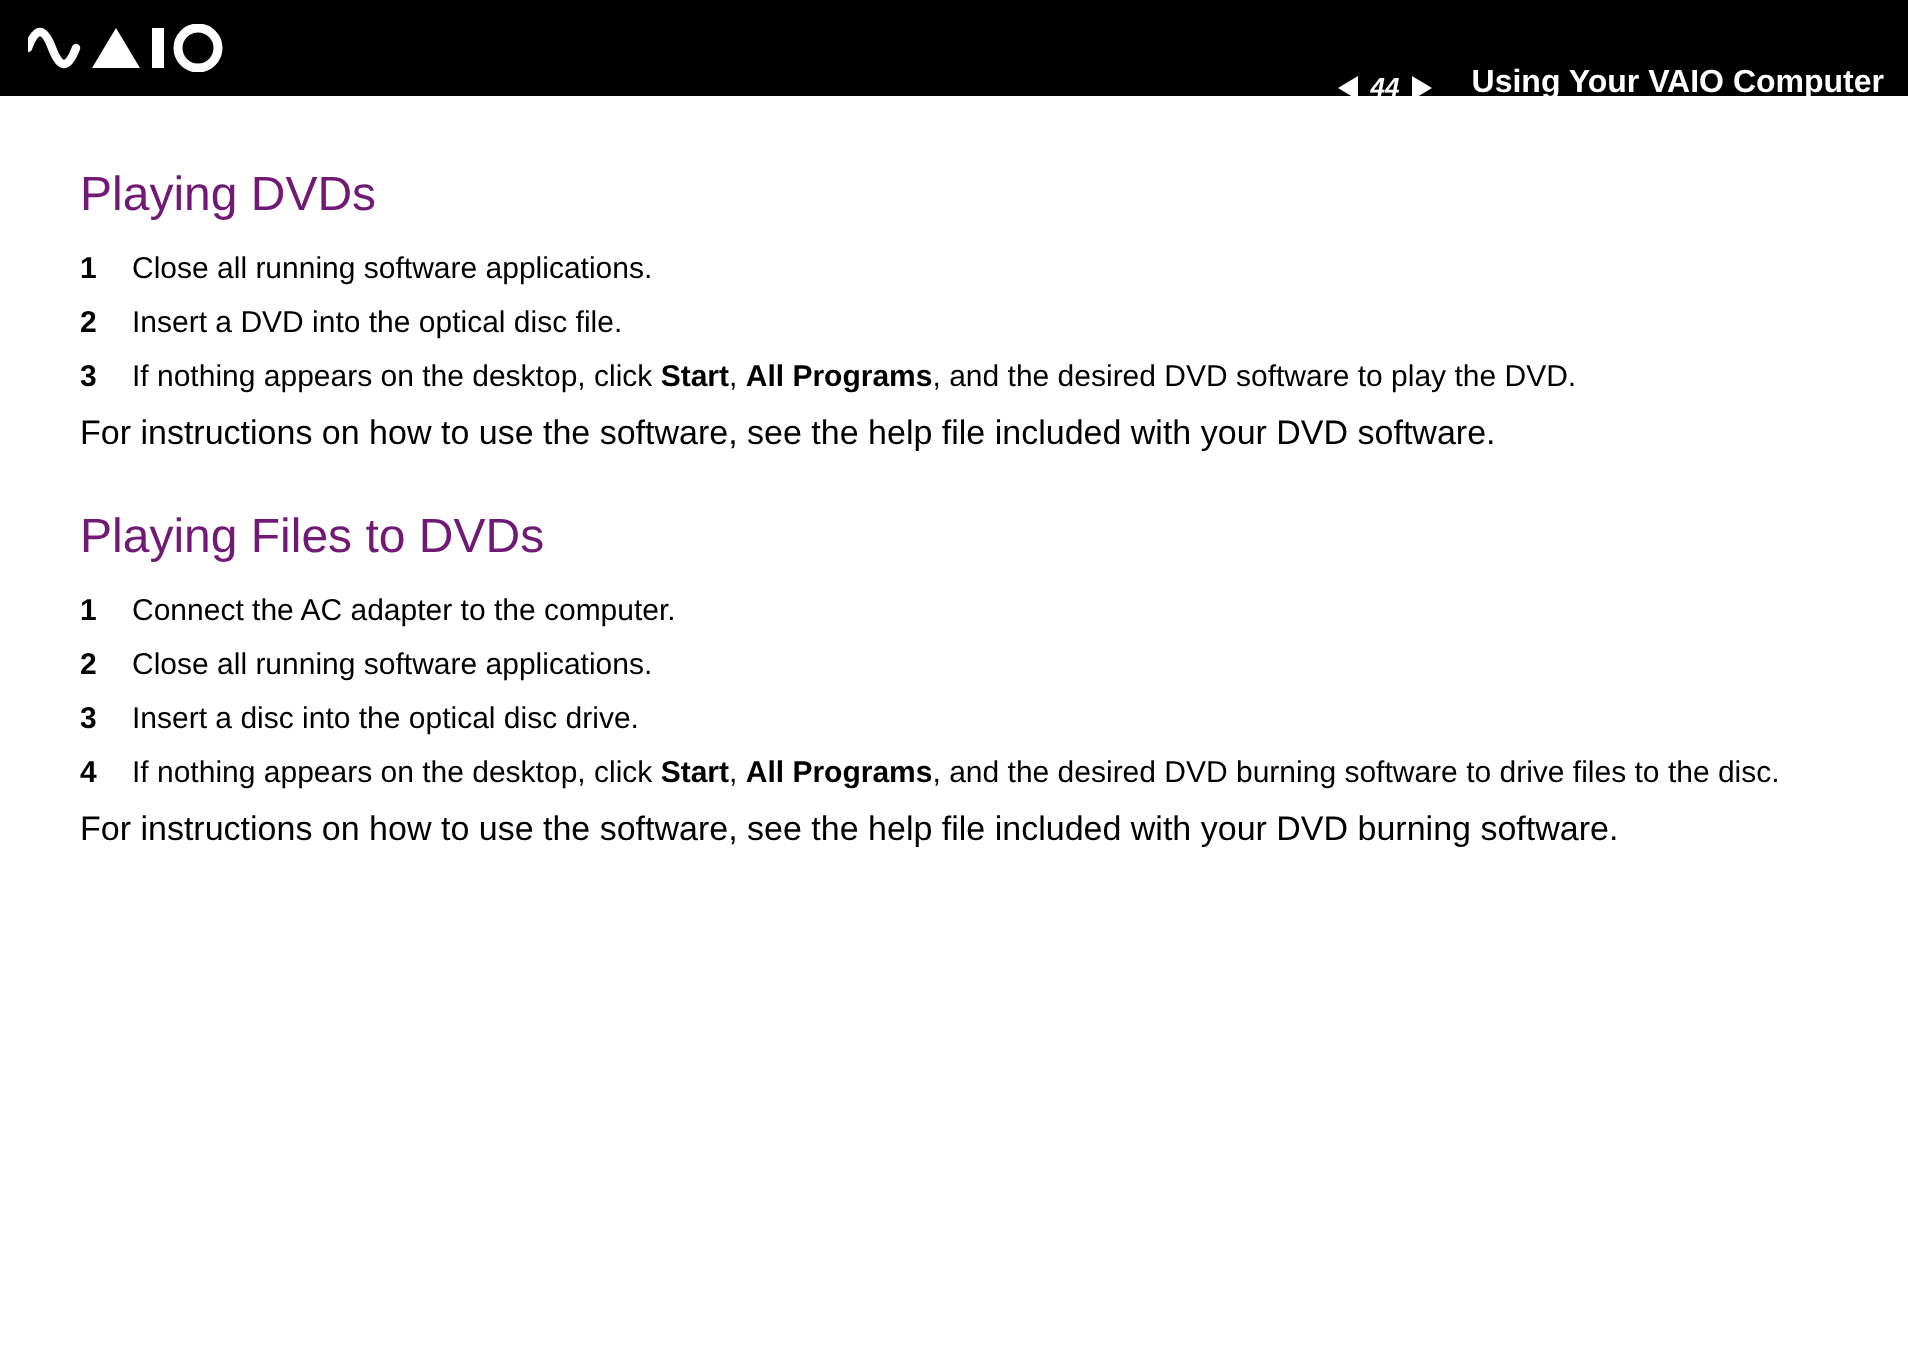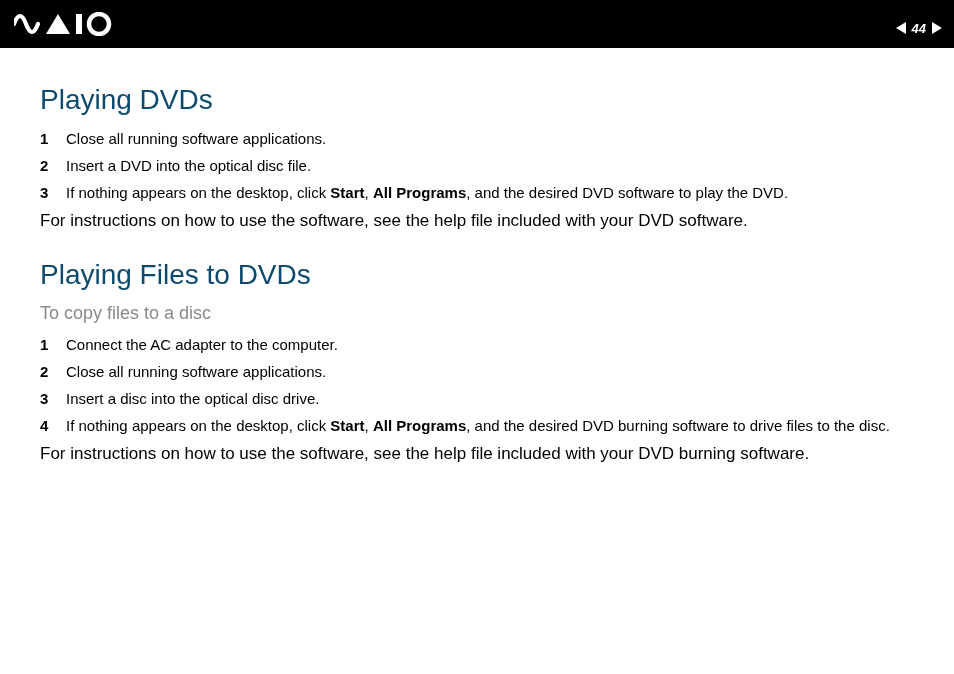--- a/index.html
+++ b/index.html
@@ -20,23 +20,22 @@
     justify-content: space-between;
     padding: 0 12px 0 14px;
   }
   .logo {
     display: flex;
     align-items: center;
   }
   .logo svg { display: block; }
   .header-right {
     display: flex;
-    flex-direction: column;
     align-items: flex-end;
-    gap: 10px;
+    gap: 20px;
     margin-top: 36px;
   }
   .nav-row {
     display: flex;
     align-items: center;
     gap: 6px;
   }
   .arrow-left, .arrow-right {
     width: 0; height: 0;
     border-top: 6px solid transparent;
@@ -50,22 +49,22 @@
     font-style: italic;
   }
   .section-label {
     font-size: 16px;
     font-weight: bold;
   }
   .content {
     padding: 36px 40px 20px 40px;
   }
   .h-blue {
-    color: #0c4a6e;
-    font-size: 28px;
+    color: #701a75;
+    font-size: 24px;
     font-weight: normal;
     margin-bottom: 12px;
   }
   .h-gray {
     color: #8a8a8a;
     font-size: 18px;
     font-weight: normal;
     margin-bottom: 10px;
   }
   .step-row {
@@ -127,21 +126,20 @@
     <div class="step-num">3</div>
     <div class="step-text">
       <span>If nothing appears on the desktop, click </span><b>Start</b><span>, </span><b>All Programs</b><span>, and the desired DVD software to play the DVD.</span>
     </div>
   </div>
   <div class="body-text">For instructions on how to use the software, see the help file included with your DVD software.</div>
 
   <div class="section-gap"></div>
 
   <div class="h-blue">Playing Files to DVDs</div>
-  <div class="h-gray">To copy files to a disc</div>
 
   <div class="step-row">
     <div class="step-num">1</div>
     <div class="step-text">Connect the AC adapter to the computer.</div>
   </div>
   <div class="step-row">
     <div class="step-num">2</div>
     <div class="step-text">Close all running software applications.</div>
   </div>
   <div class="step-row">

